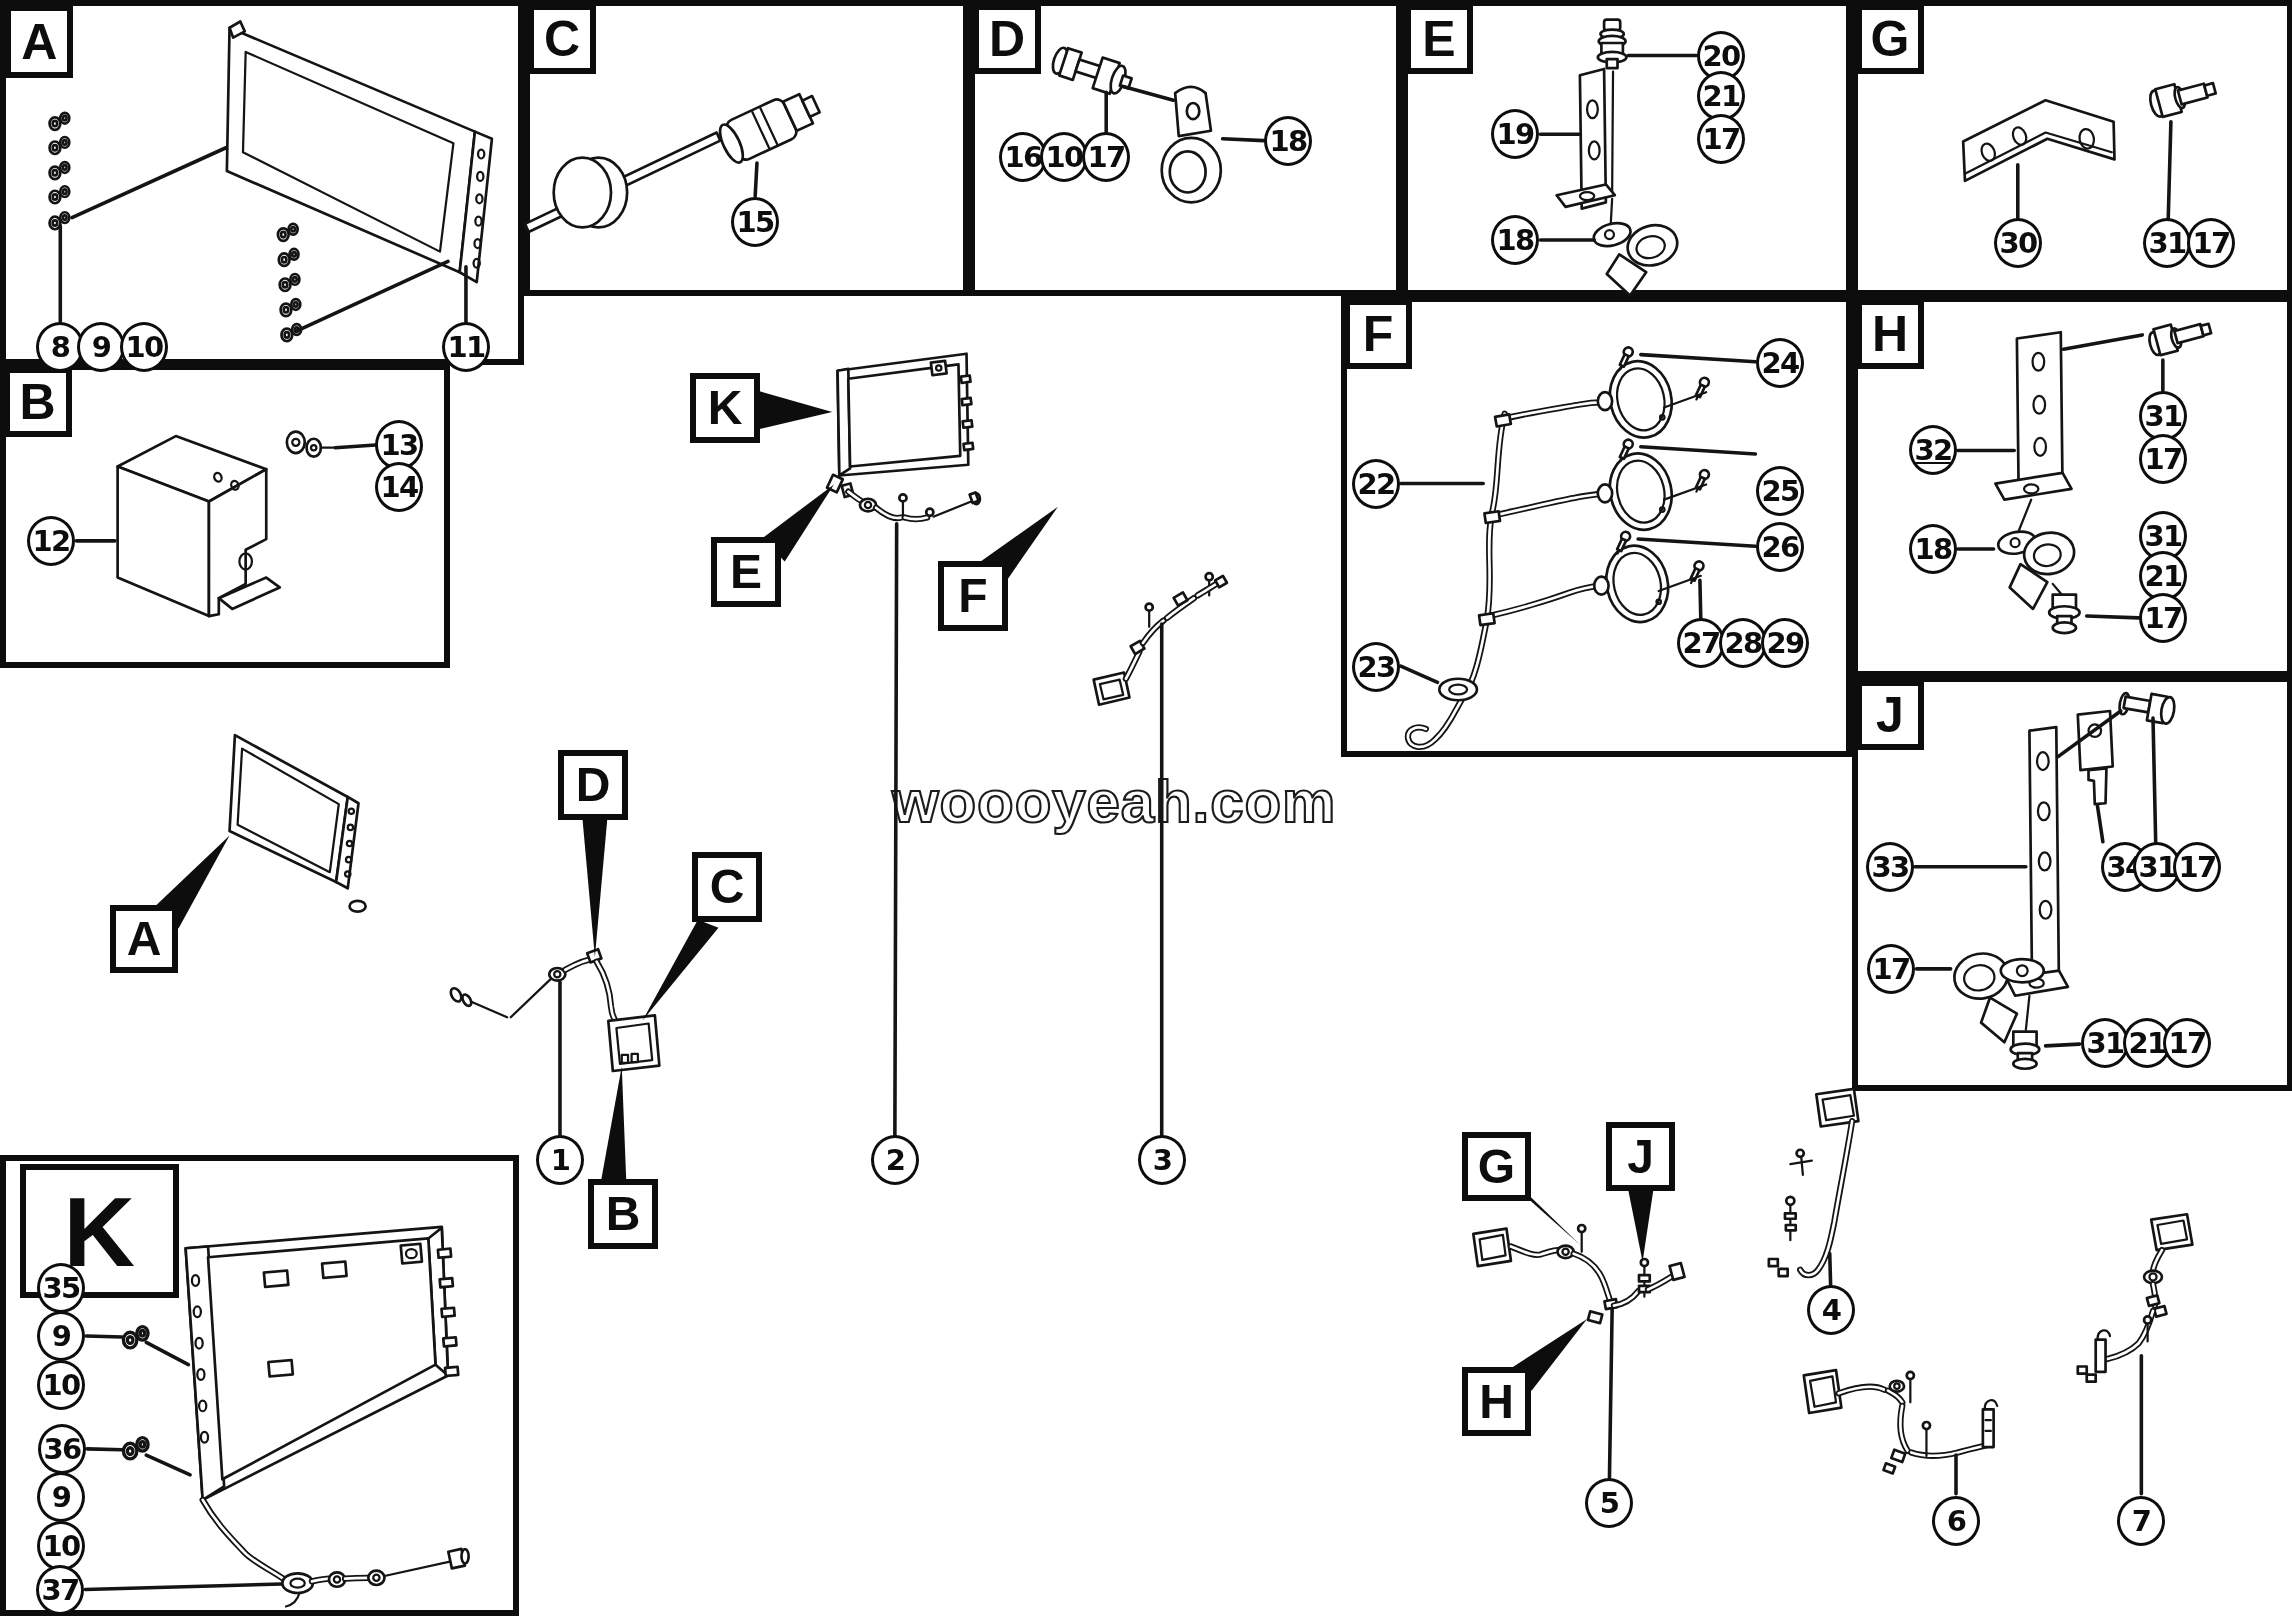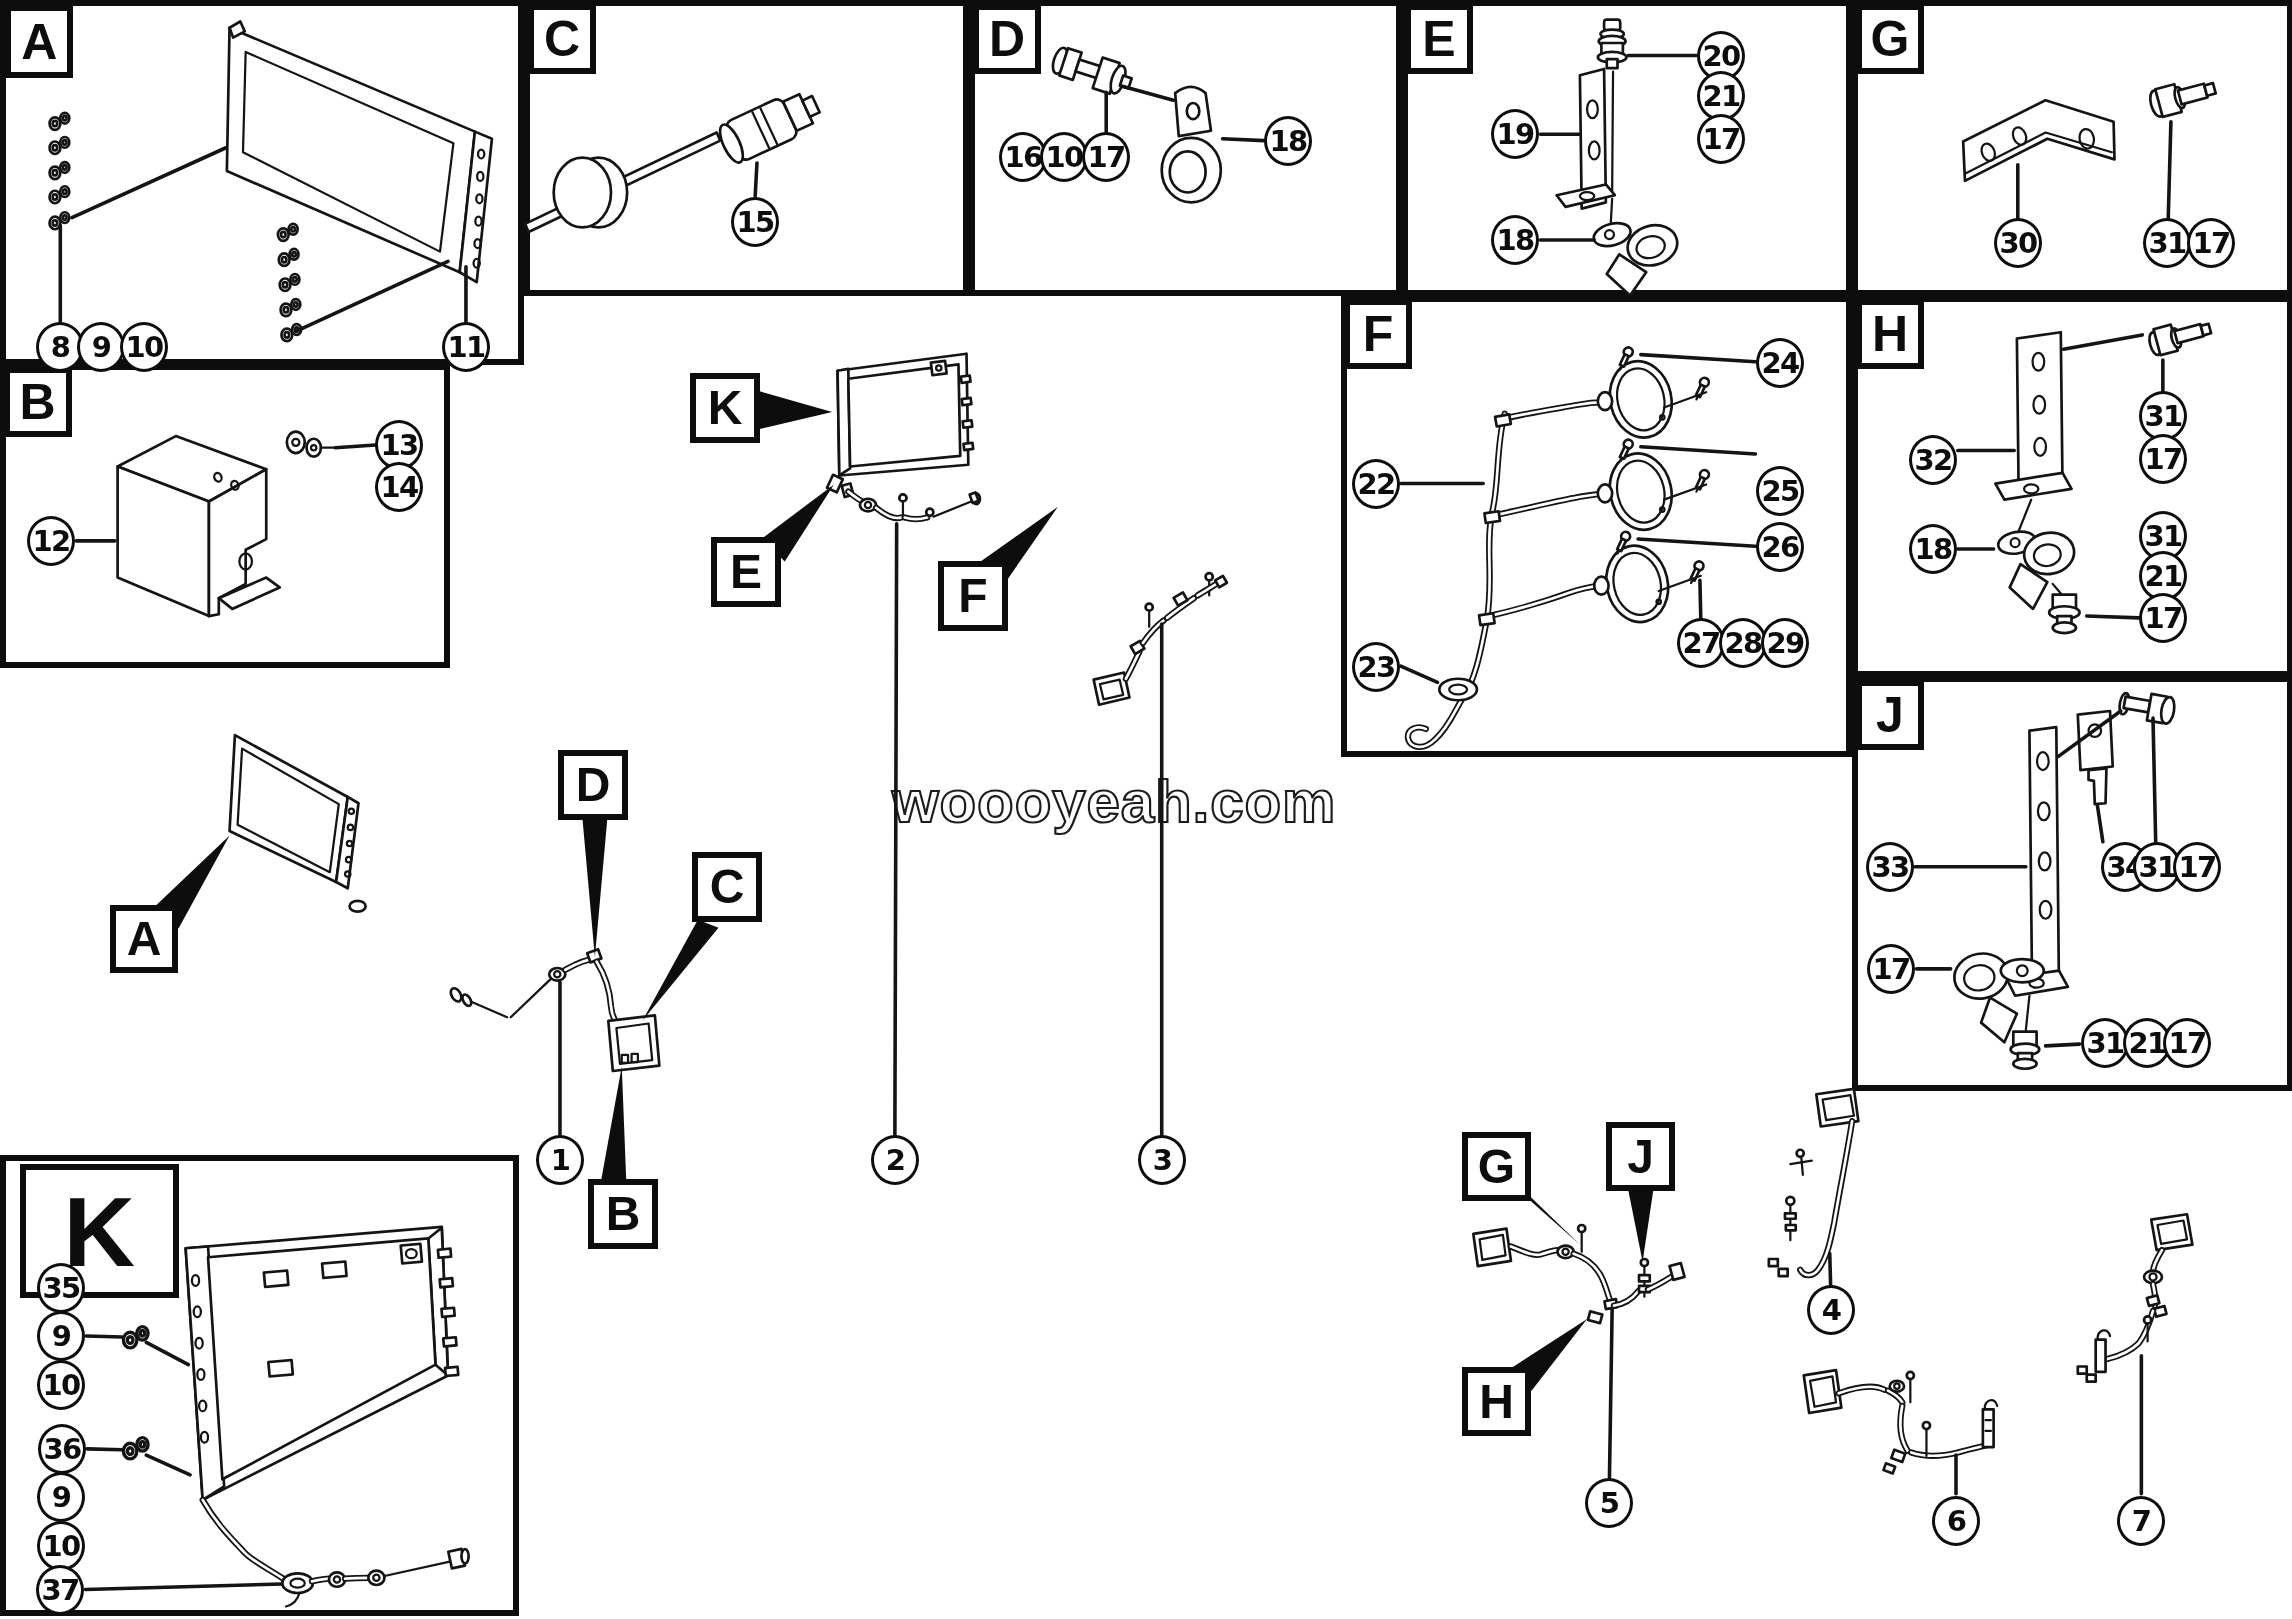--- a/index.html
+++ b/index.html
@@ -577,21 +577,21 @@
     <div class="callout" style="left: 399px; top: 445px;">13</div>
     <div class="callout" style="left: 399px; top: 487px;">14</div>
     <div class="callout" style="left: 1376px; top: 484px;">22</div>
     <div class="callout" style="left: 1376px; top: 667px;">23</div>
     <div class="callout" style="left: 1780px; top: 363px;">24</div>
     <div class="callout" style="left: 1780px; top: 455px; margin-top: 36px;">25</div>
     <div class="callout" style="left: 1780px; top: 547px;">26</div>
     <div class="callout" style="left: 1701px; top: 643px;">27</div>
     <div class="callout" style="left: 1743px; top: 643px;">28</div>
     <div class="callout" style="left: 1785px; top: 643px;">29</div>
-    <div class="callout" style="left: 1933px; top: 460px;">32</div>
+    <div class="callout" style="left: 1933px; top: 450px; text-decoration: underline;">32</div>
     <div class="callout" style="left: 2163px; top: 416px;">31</div>
     <div class="callout" style="left: 2163px; top: 459px;">17</div>
     <div class="callout" style="left: 2163px; top: 536px;">31</div>
     <div class="callout" style="left: 2163px; top: 576px;">21</div>
     <div class="callout" style="left: 2163px; top: 618px;">17</div>
     <div class="callout" style="left: 1933px; top: 549px;">18</div>
     <div class="callout" style="left: 1890px; top: 867px;">33</div>
     <div class="callout" style="left: 2105px; top: 867px; margin-left: 20px;">34</div>
     <div class="callout" style="left: 2157px; top: 867px;">31</div>
     <div class="callout" style="left: 2197px; top: 867px;">17</div>

